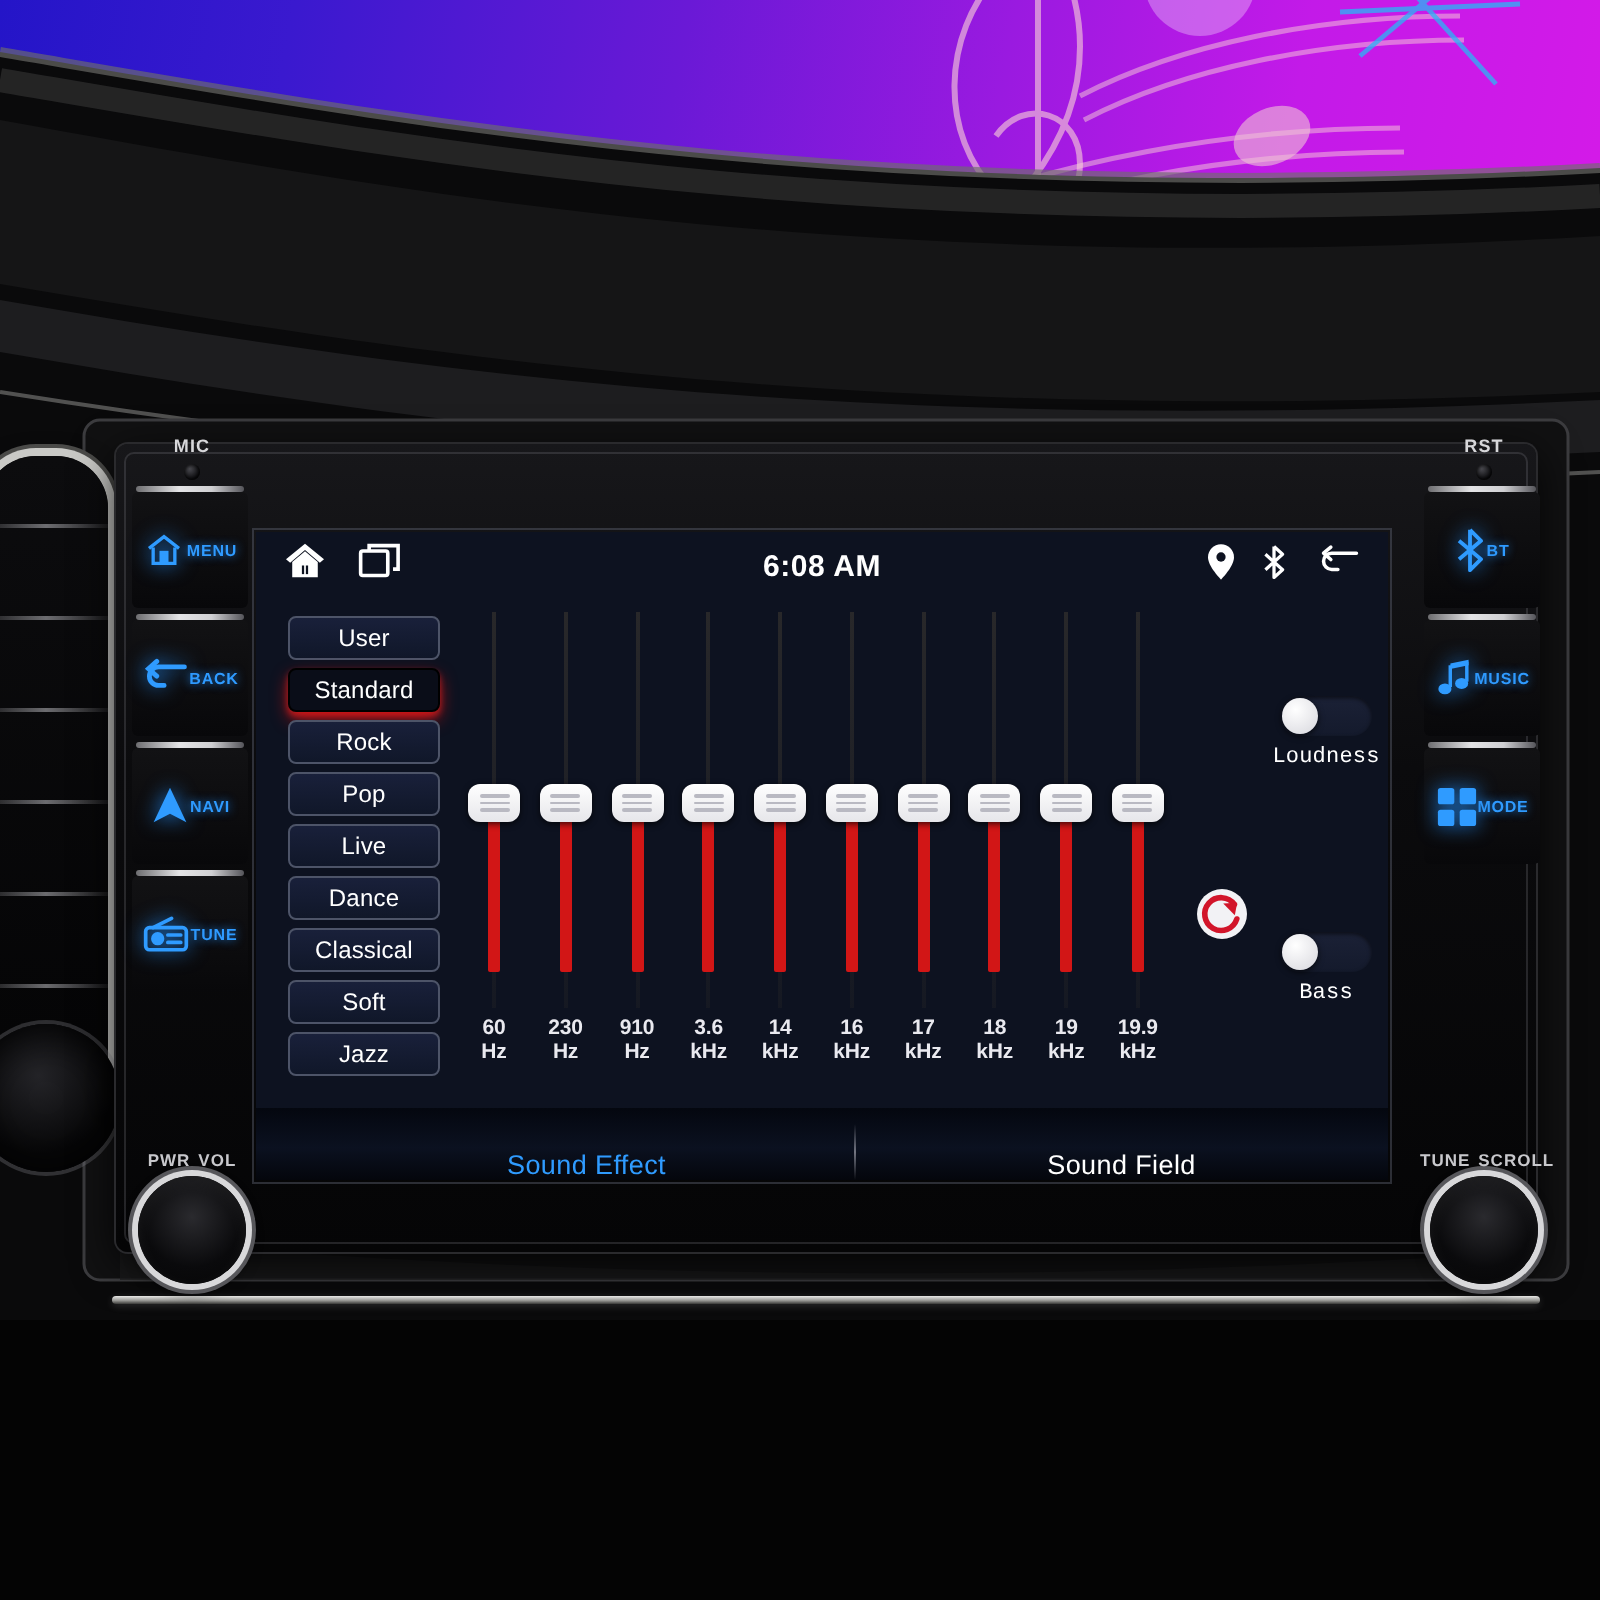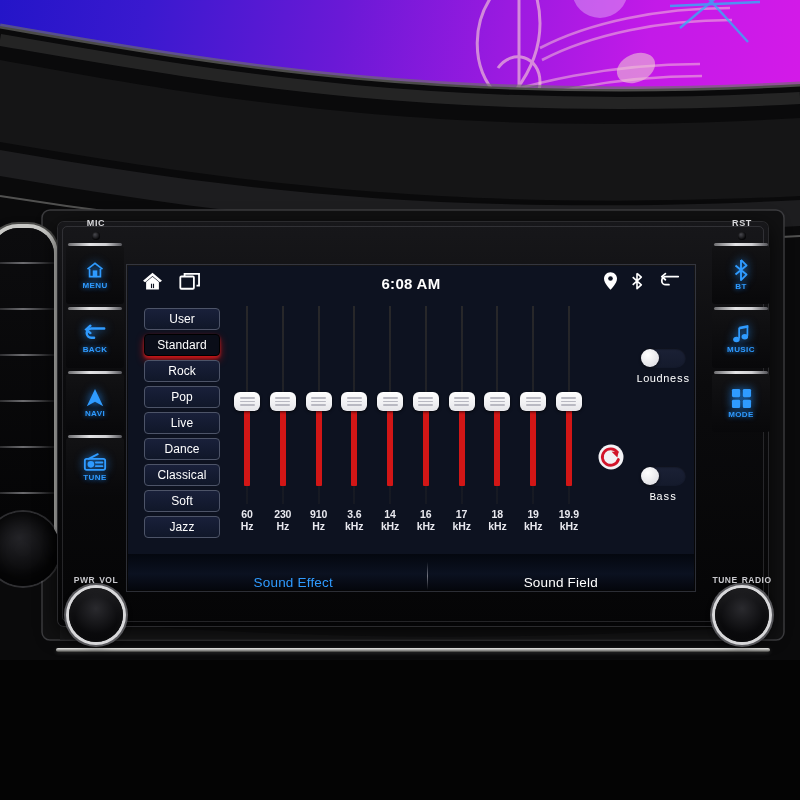--- a/index.html
+++ b/index.html
@@ -47,21 +47,21 @@
   .micdot{
     width:8px; height:8px; border-radius:50%;
     background:radial-gradient(circle at 35% 30%, #4a4a50, #0a0a0c 70%);
     margin:4px auto 0; box-shadow:inset 0 0 2px #000;
   }
 
   .hwbtn{
     position:relative; width:58px; height:58px; margin-bottom:6px;
     background:linear-gradient(180deg,#121214 0%,#08080a 100%);
     border-radius:3px;
-    display:flex; flex-direction:column; align-items:center; justify-content:center;
+    display:flex; align-items:center; justify-content:center;
   }
   .hwbtn::before{
     content:""; position:absolute; top:-3px; left:2px; right:2px; height:3px;
     background:linear-gradient(90deg,#6d6d70,#e4e4e6 40%,#cfcfd2 70%,#55555a);
     border-radius:2px;
   }
   .hwbtn .glyph{ color:#2f9bff; filter:drop-shadow(0 0 5px #1f7ddd); line-height:0; }
   .hwbtn .hwlabel{
     color:#2f9bff; font-size:8px; font-weight:bold; letter-spacing:.4px;
     margin-top:1px; text-shadow:0 0 5px #1f7ddd;
@@ -355,21 +355,21 @@
           <rect x="12.4" y="1" width="8.6" height="8.6" rx="1.4"></rect>
         <rect x="1" y="12.4" width="8.6" height="8.6" rx="1.4"></rect>
           <rect x="12.4" y="12.4" width="8.6" height="8.6" rx="1.4"></rect>
       </svg>
     </span>
     <span class="hwlabel">MODE</span>
   </div>
 
   <div class="knob-wrap">
     <div class="knob-label">
-      <span>TUNE</span><span>RADIO</span>
+      <span>TUNE</span><span>SCROLL</span>
     </div>
     <div class="knob"></div>
   </div>
 </div>
 
 <div class="screen">
 
   <div class="statusbar">
     <div class="sb-left">
       <span>

